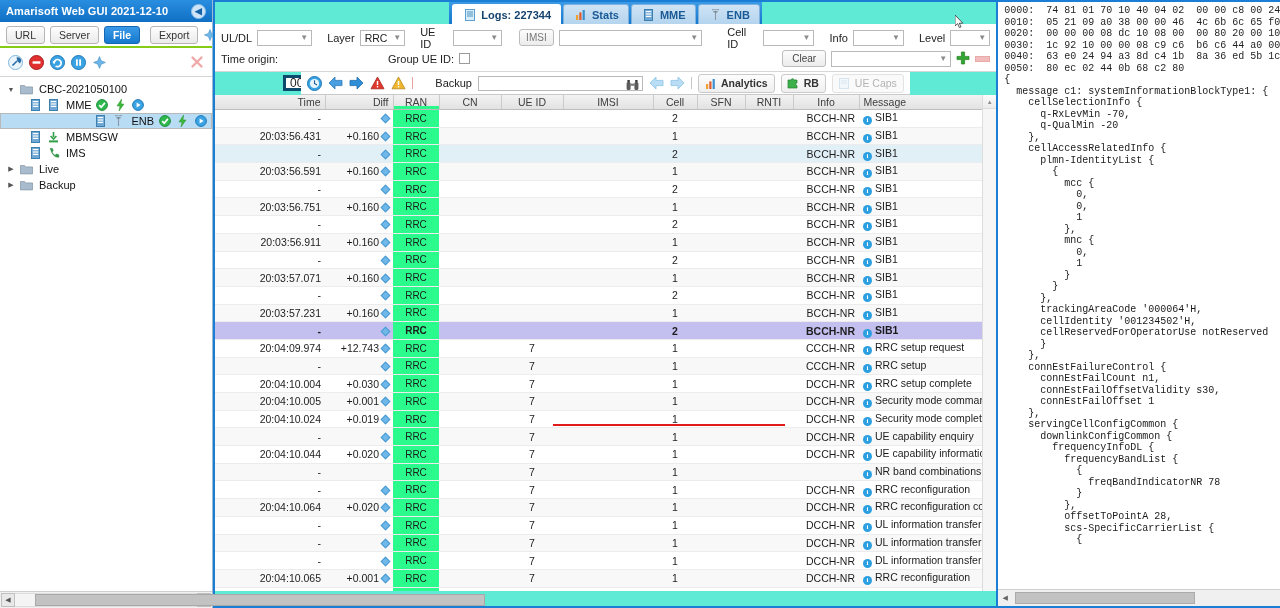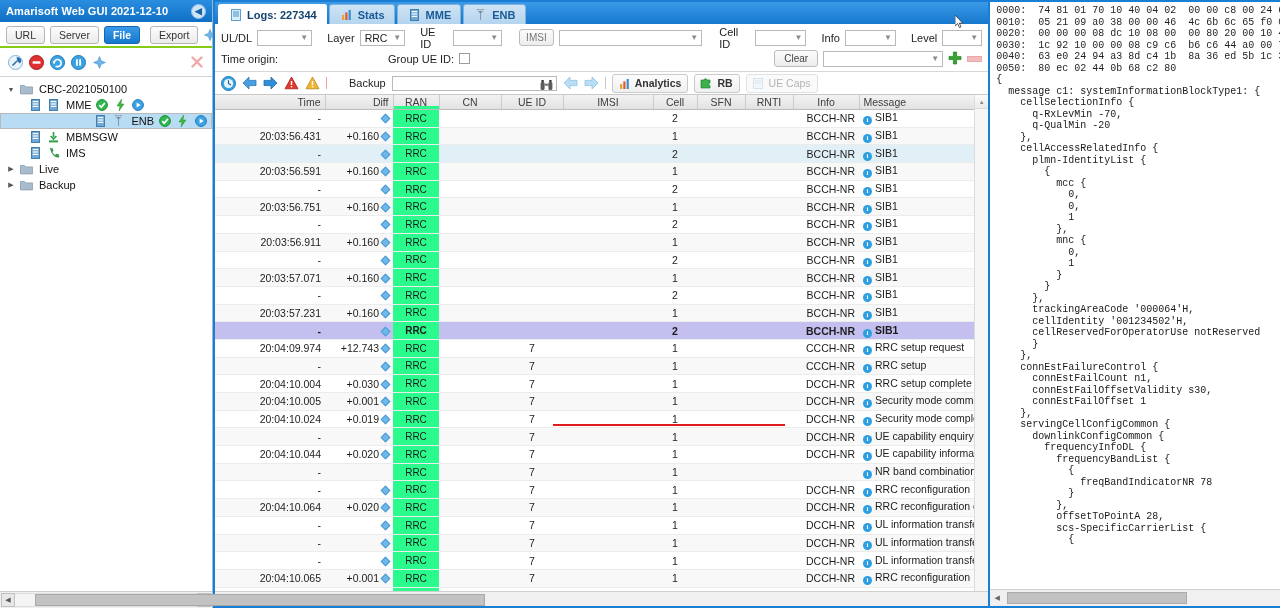--- a/index.html
+++ b/index.html
@@ -42,21 +42,21 @@
   .ind2{padding-left:28px;}
   .sb-hscroll{height:16px;border-top:1px solid #cfcfcf;background:#f0f0f0;
               display:flex;align-items:center;padding:0 1px;}
   .sb-hscroll .arr{width:12px;height:12px;font-size:7px;color:#555;display:flex;
                    align-items:center;justify-content:center;background:#e8e8e8;border:1px solid #c0c0c0;}
   .sb-hscroll .track{flex:1;height:12px;background:#f4f4f4;border-top:1px solid #ddd;border-bottom:1px solid #ddd;position:relative;}
   .sb-hscroll .thumb{position:absolute;left:20px;top:0;width:450px;height:12px;background:#c2c2c2;border:1px solid #a8a8a8;box-sizing:border-box;}
 
   
   .center{width:790px;height:608px;box-sizing:border-box;
-          border:2px solid #1a7fd4;border-right:none;display:flex;flex-direction:column;background:#404040;}
+          border:2px solid #1a7fd4;border-right:none;display:flex;flex-direction:column;background:#5eead4;align-items:center;}
   .tabbar{height:22px;background:linear-gradient(#3a9ae8,#1678cd);display:flex;align-items:flex-end;padding-left:3px;}
   .tab{height:19px;display:flex;align-items:center;gap:4px;padding:0 9px;font-size:11px;
        font-weight:bold;color:#0c4f8f;background:linear-gradient(#e9f3fb,#cfe4f6);
        border:1px solid #7fb2dd;border-bottom:none;border-radius:3px 3px 0 0;margin-right:2px;cursor:pointer;}
   .tab.act{background:#fff;color:#14426e;border-color:#fff;}
   .tab.inact{background:linear-gradient(#cfe3f5,#b4d4ee);color:#1a5a95;}
 
   .filterbar{border-bottom:1px solid #d7d7d7;background:#fff;padding:3px 6px 2px 6px;}
   .frow{display:flex;align-items:center;gap:5px;height:21px;}
   .frow .lb{font-size:11px;color:#222;}
@@ -404,21 +404,21 @@
         <span class="lb" style="margin-left:10px">UE ID</span>
         <span class="sel" style="width:52px">
           <span class="val"></span>
           <span class="cv">▼</span>
         </span>
         <button class="greybtn" style="margin-left:12px">IMSI</button>
         <span class="sel" style="width:152px">
           <span class="val"></span>
           <span class="cv">▼</span>
         </span>
-        <span class="lb" style="margin-left:12px">Cell ID</span>
+        <span class="lb" style="margin-left:20px">Cell ID</span>
         <span class="sel" style="width:54px">
           <span class="val"></span>
           <span class="cv">▼</span>
         </span>
         <span class="lb" style="margin-left:10px">Info</span>
         <span class="sel" style="width:54px">
           <span class="val"></span>
           <span class="cv">▼</span>
         </span>
         <span class="lb" style="margin-left:10px">Level</span>

